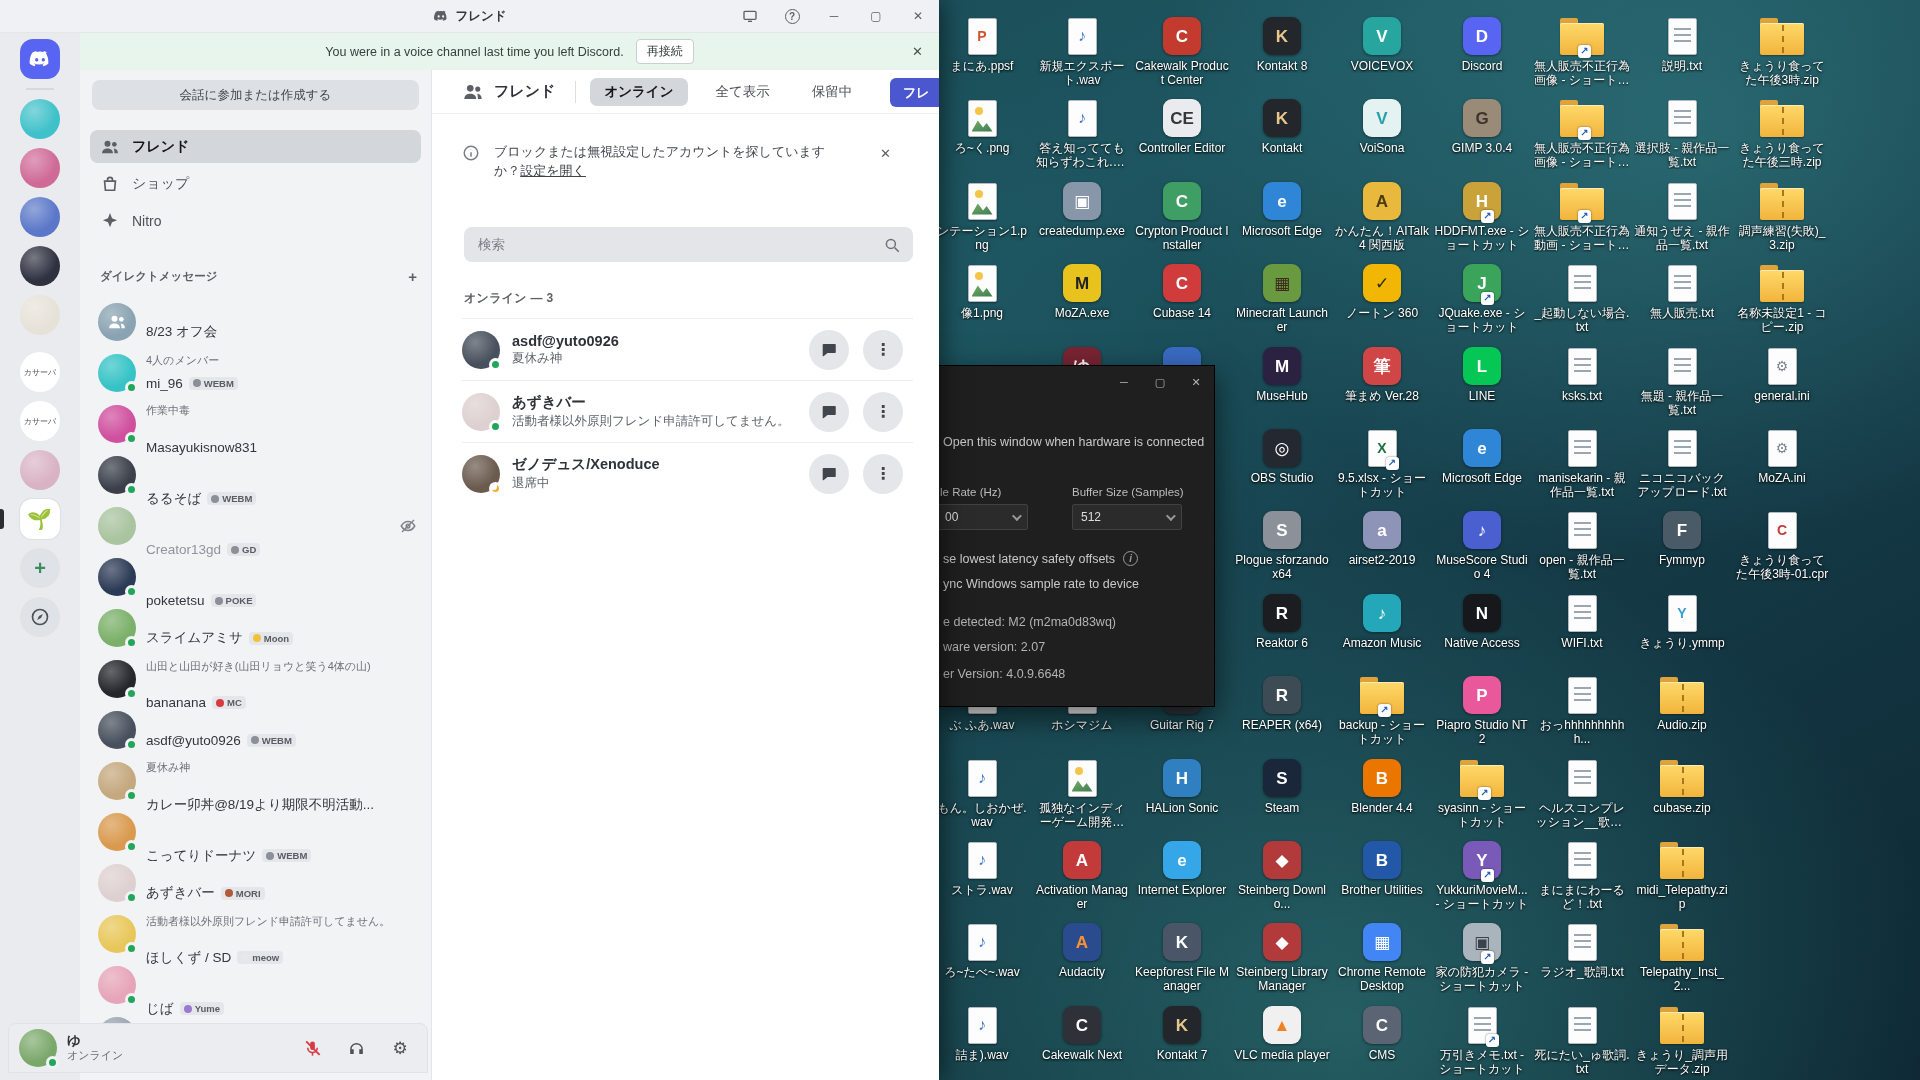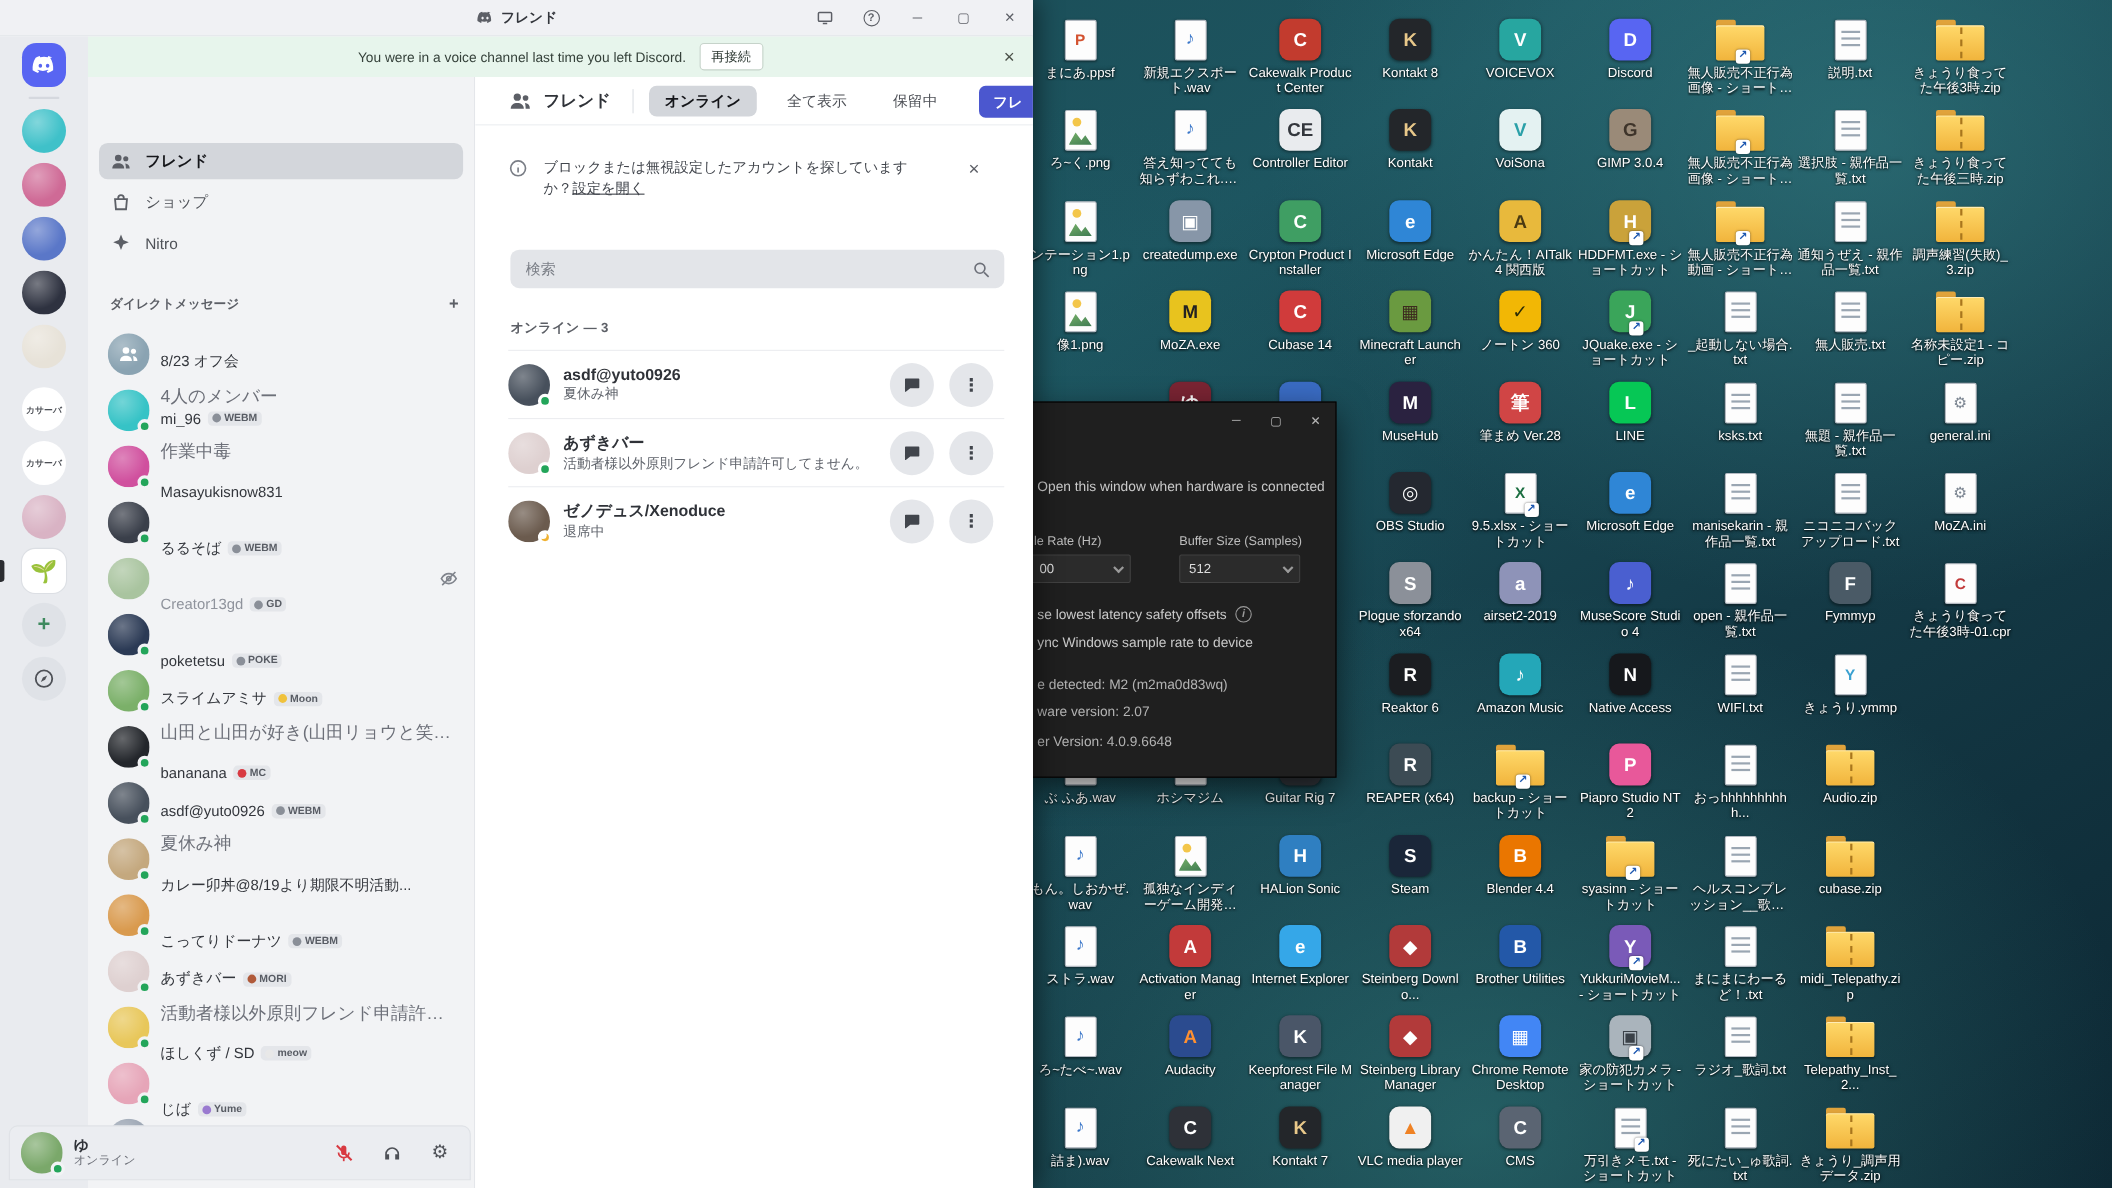--- a/index.html
+++ b/index.html
@@ -70,21 +70,21 @@
     display:flex;align-items:center;justify-content:center;gap:12px;font-size:12.5px;color:#35413a;}
   .reconnect-btn{background:#fff;border:1px solid #c6d3ca;border-radius:4px;padding:3px 10px;font-size:12px;color:#2f3a34;cursor:pointer;}
   .banner-close{position:absolute;right:16px;top:0;height:100%;display:flex;align-items:center;color:#4a5048;font-size:13px;cursor:pointer;}
 
   .d-rail{position:absolute;left:0;top:33px;width:80px;bottom:0;background:#e9ebef;display:flex;flex-direction:column;align-items:center;padding-top:6px;}
   .rl{width:40px;height:40px;border-radius:50%;margin-bottom:9px;position:relative;flex:none;display:flex;
     align-items:center;justify-content:center;cursor:pointer;overflow:visible;}
   .rl.home{border-radius:13px;background:#5865f2;color:#fff;}
   .rl.home .icn{width:24px;height:24px;}
   .rail-divider{width:28px;height:2px;background:#d5d8de;border-radius:1px;margin:0 0 9px;flex:none;}
-  .rl.initials{background:#fff;color:#4e5157;font-size:8px;font-weight:bold;white-space:nowrap;overflow:hidden;}
+  .rl.initials{background:#fff;color:#4e5157;font-size:8px;font-weight:normal;white-space:nowrap;overflow:hidden;}
   .rl.selected{border-radius:12px;background:#fff;box-shadow:0 0 0 1px #dcdfe4;font-size:20px;}
   .rl.selected::before{content:"";position:absolute;left:-20px;top:10px;width:4px;height:20px;border-radius:0 3px 3px 0;background:#2b2d31;}
   .rl.action{background:#dfe2e7;color:#4e5157;}
   .rl.action .icn{width:20px;height:20px;}
   .rl.action.plus{font-size:20px;font-weight:bold;color:#3f8a5f;}
 
   .d-side{position:absolute;left:80px;top:70px;width:352px;bottom:0;background:#f2f3f5;border-right:1px solid #e3e5e9;}
   .join-btn{position:absolute;left:12px;right:12px;top:10px;height:30px;background:#dde0e5;border-radius:8px;
     display:flex;align-items:center;justify-content:center;font-size:12.5px;color:#42464d;cursor:pointer;}
   .nav{position:absolute;left:10px;right:10px;top:60px;}
@@ -101,21 +101,21 @@
   .gava{width:20px;height:20px;color:#fff;}
   .dot{position:absolute;right:-2px;bottom:-2px;width:13px;height:13px;border-radius:50%;background:#23a55a;
     border:3px solid #f2f3f5;}
   .dot.idle{background:#f0b232;}
   .dot.idle::after{content:"";position:absolute;left:-2px;top:-2px;width:7px;height:7px;border-radius:50%;background:#fff;}
   .dm-texts{min-width:0;flex:1;display:flex;flex-direction:column;gap:12px;margin-top:48px;}
   .dm-name-row{display:flex;align-items:center;gap:6px;font-size:13.5px;color:#33363c;white-space:nowrap;overflow:hidden;}
   .badge{flex:none;display:inline-flex;align-items:center;gap:3px;background:#e4e6ea;border-radius:4px;
     padding:1px 4px;font-size:9.5px;font-weight:bold;color:#585c64;}
   .badge i{width:8px;height:8px;border-radius:50%;display:inline-block;}
-  .dm-sub{font-size:16px;color:#6d7079;white-space:nowrap;overflow:hidden;text-overflow:ellipsis;}
+  .dm-sub{font-size:11px;color:#6d7079;white-space:nowrap;overflow:hidden;text-overflow:ellipsis;}
   .dm-item.mutedrow .dm-name-row{color:#8f939c;}
   .eyeoff{margin-left:auto;width:18px;height:18px;color:#80848c;flex:none;}
 
   .user-bar{position:absolute;left:8px;top:1023px;width:420px;height:50px;background:#ebedf1;border:1px solid #dfe2e6;
     border-radius:8px 8px 0 0;display:flex;align-items:center;padding:0 10px;gap:10px;z-index:4;}
   .ub-texts{display:flex;flex-direction:column;line-height:15px;min-width:0;flex:1;}
   .ub-name{font-size:13.5px;font-weight:bold;color:#2f3238;}
   .ub-status{font-size:11px;color:#6d7079;}
   .ub-ic{width:34px;height:30px;display:flex;align-items:center;justify-content:center;color:#4e5157;border-radius:6px;cursor:pointer;}
   .ub-ic .icn{width:19px;height:19px;}
@@ -1094,20 +1094,21 @@
         <span class="icn" id="rail-compass">
           <svg viewBox="0 0 24 24" fill="none" stroke="currentColor" stroke-width="2">
             <circle cx="12" cy="12" r="9"></circle>
             <path d="M15.5 8.5l-2.3 4.7-4.7 2.3 2.3-4.7z" fill="currentColor" stroke="none"></path>
           </svg>
         </span>
       </div>
   </div>
 
   <div class="d-side">
+    <div class="join-btn">会話に参加または作成する</div>
     <div class="nav" id="side-nav">
         <div class="nav-item active">
           <span class="nico">
             <svg viewBox="0 0 24 24" fill="currentColor">
               <circle cx="9" cy="8" r="3.6"></circle>
               <path d="M2.5 19.5c0-3.8 2.9-5.7 6.5-5.7s6.5 1.9 6.5 5.7z"></path>
               <circle cx="17.2" cy="8.8" r="2.8"></circle>
               <path d="M16.6 13.9c3 .2 4.9 2 4.9 5.6h-4.2c0-2.3-.2-4.2-.7-5.6z"></path>
             </svg>
           </span>

